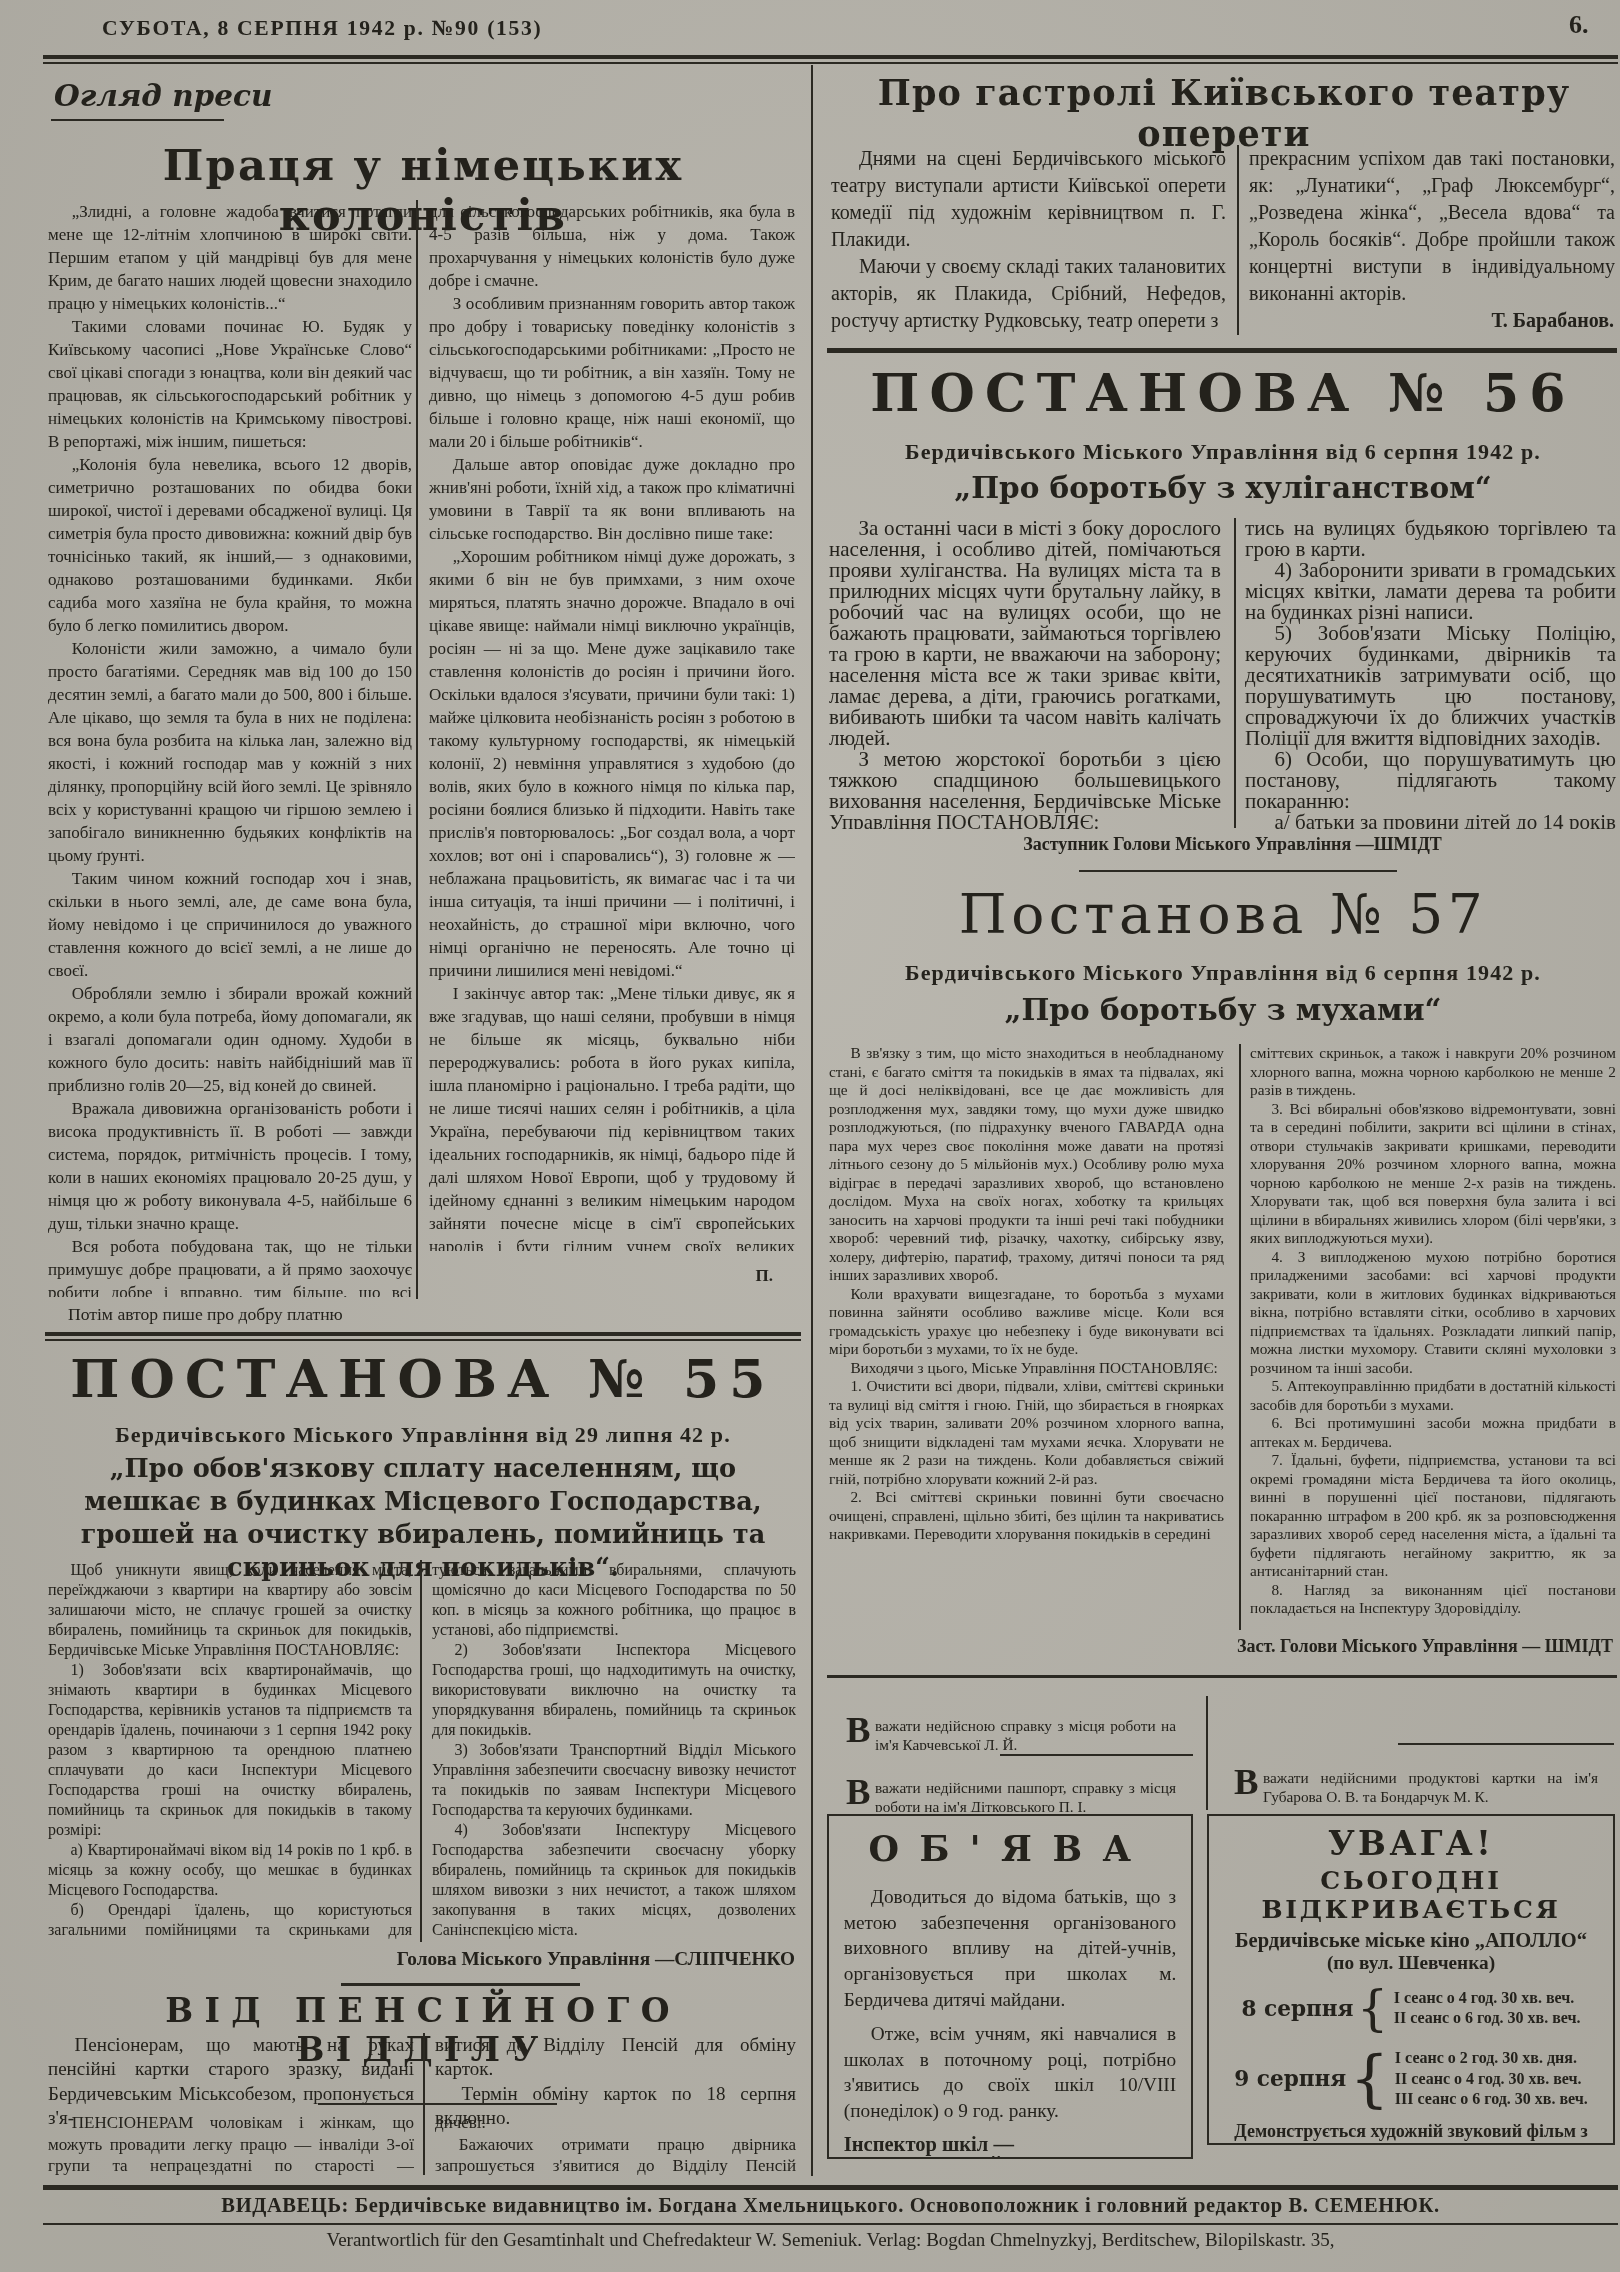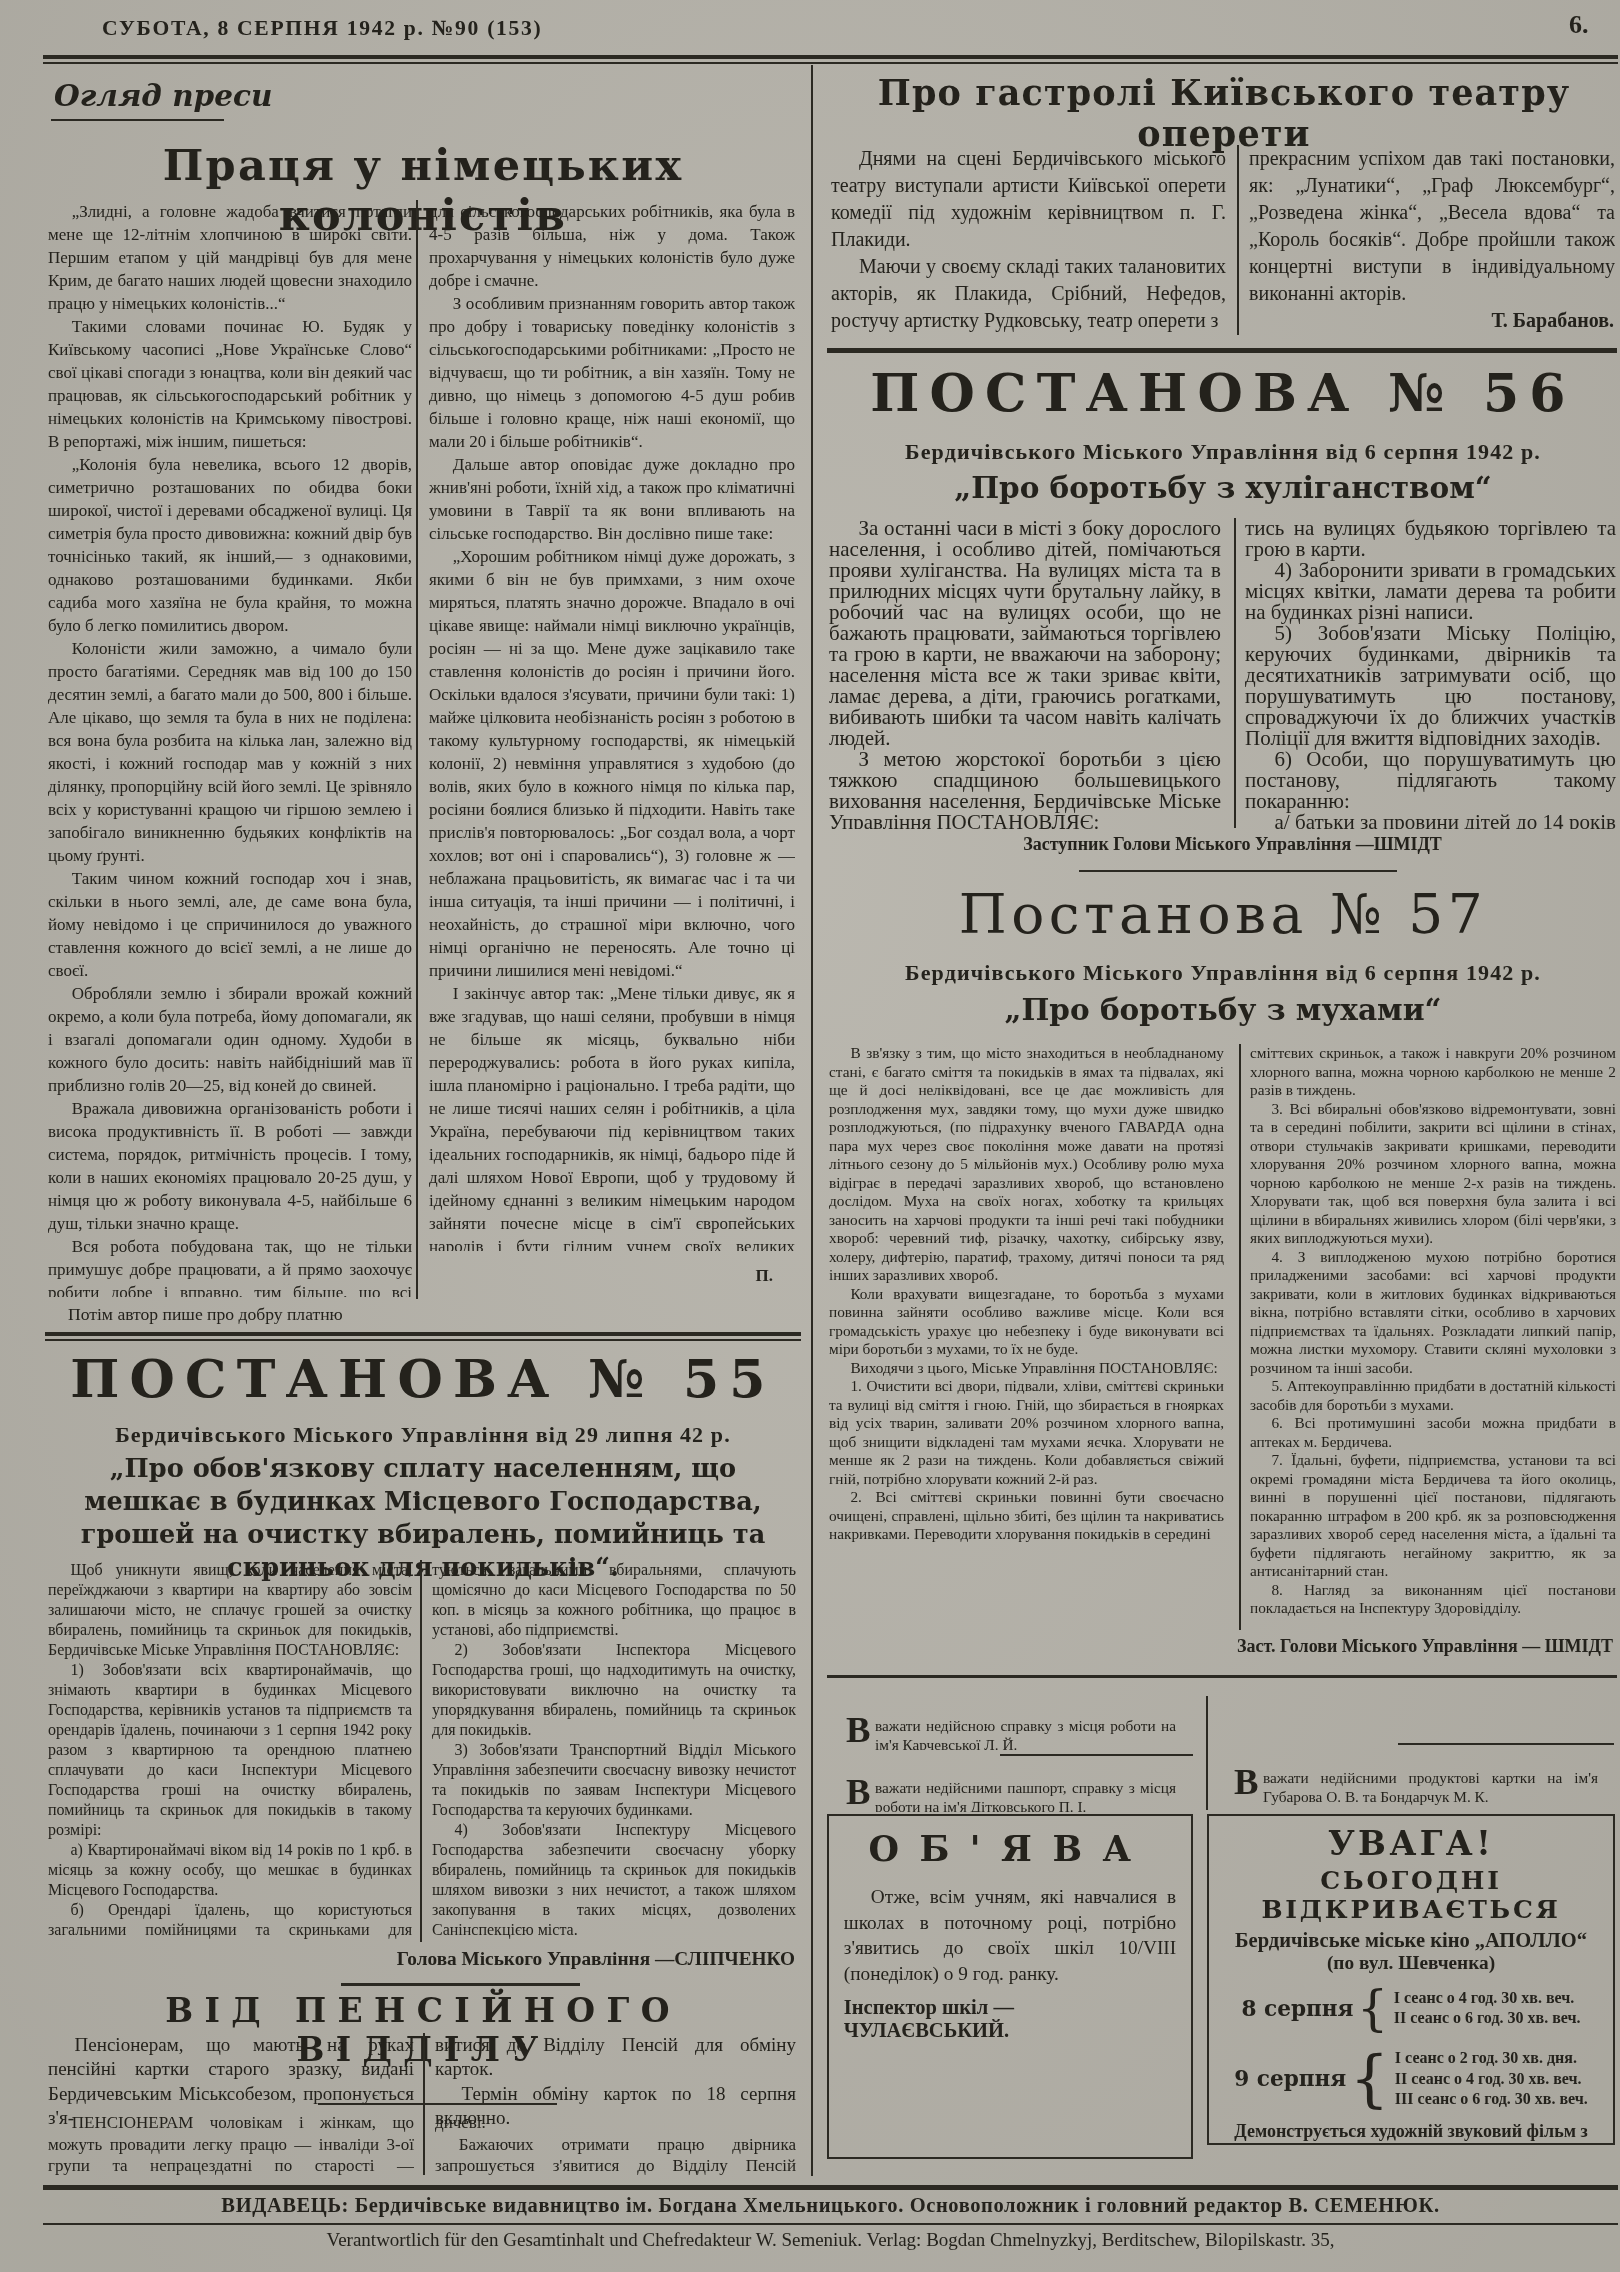--- a/index.html
+++ b/index.html
@@ -204,20 +204,21 @@
     </div>
   <div class="vrule" style="left:1206px;top:1696px;height:114px;"></div>
   <div class="hrule" style="left:1398px;top:1743px;width:216px;height:1.7px;"></div>
   <div class="abs classified" style="left:1217px;top:1751px;width:398px;height:54px;">
       <p>Вважати недійсними продуктові картки на ім'я Губарова О. В. та Бондарчук М. К.</p>
     </div>
 
   <div class="abs boxed" style="left:827px;top:1814px;width:366px;height:345px;">
     <div class="announce-title center" style="margin-top:2.3px;">ОБ'ЯВА</div>
     <div class="announce-body" style="margin-top:14.8px;">
+        <p>Доводиться до відома батьків, що з метою забезпечення організованого виховного впливу на дітей-учнів, організовується при школах м. Бердичева дитячі майдани.</p>
         <p>Отже, всім учням, які навчалися в школах в поточному році, потрібно з'явитись до своїх шкіл 10/VIII (понеділок) о 9 год. ранку.</p>
       </div>
     <div class="announce-sign" style="margin-top:5.7px;">Інспектор шкіл —ЧУЛАЄВСЬКИЙ.</div>
   </div>
 
   <div class="abs boxed" style="left:1207px;top:1814px;width:408px;height:331px;padding:8px 11.4px;">
     <div class="cinema-attention center">УВАГА!</div>
     <div class="cinema-sub center" style="margin-top:3.4px;">СЬОГОДНІ ВІДКРИВАЄТЬСЯ</div>
     <div class="cinema-venue center" style="margin-top:4.5px;">Бердичівське міське кіно „АПОЛЛО“</div>
     <div class="cinema-address center">(по вул. Шевченка)</div>

